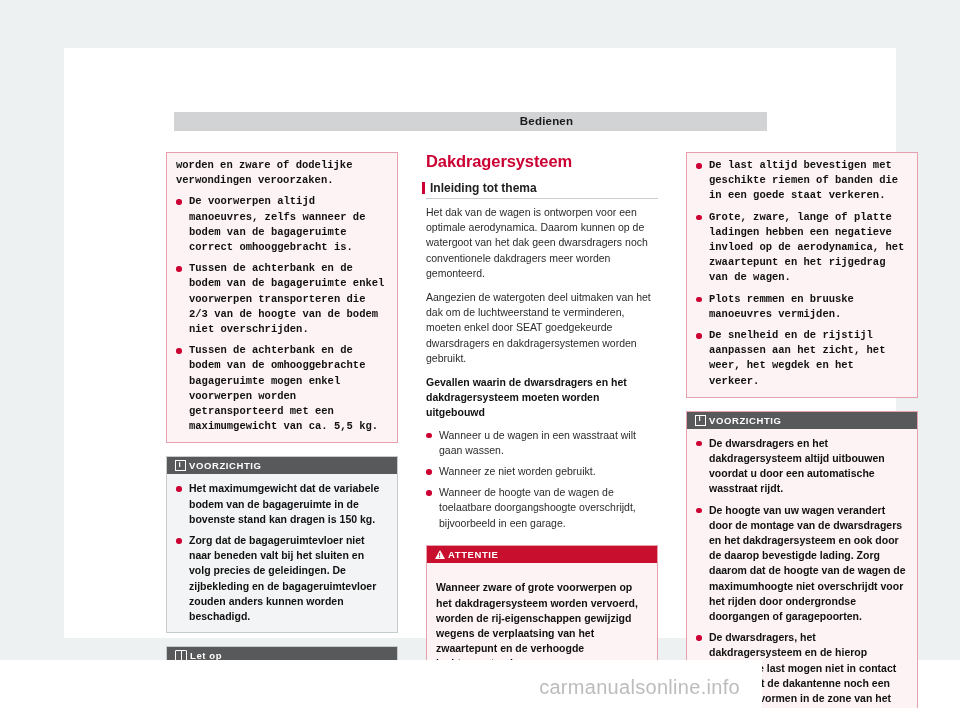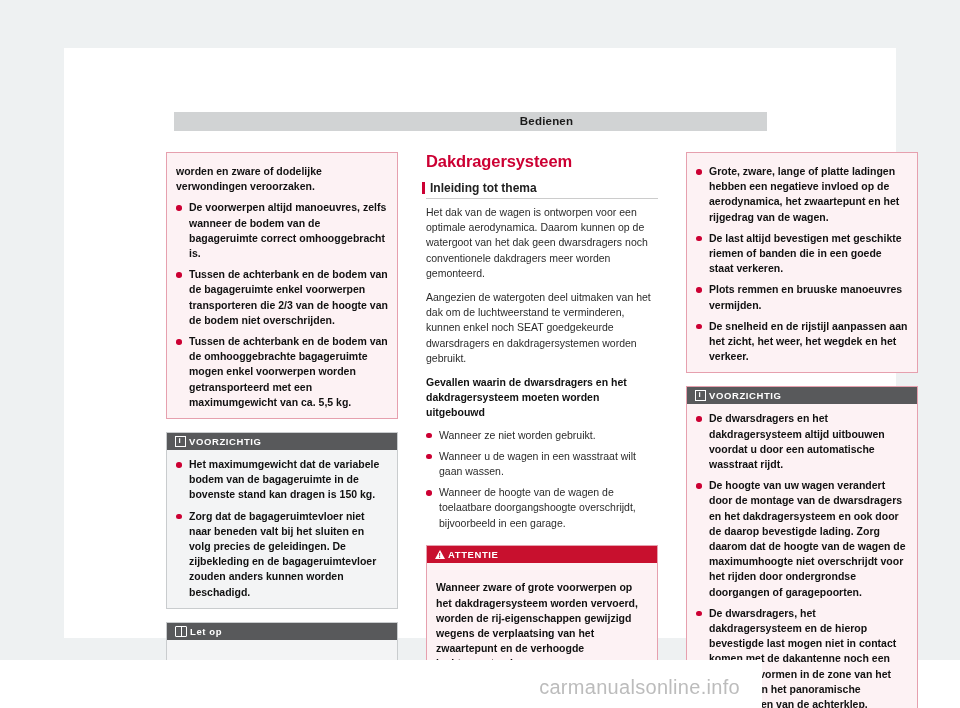--- a/index.html
+++ b/index.html
@@ -182,22 +182,23 @@
   }
   .box.attention-box {
     border: 1px solid #e6a0ae;
     background: #fdf2f4;
   }
   
   .cont-box {
     border: 1px solid #e6a0ae;
     border-top: 1px solid #e6a0ae;
     background: #fdf2f4;
-    padding: 11px 9px 8px 9px;
+    padding: 5px 9px 8px 9px;
     margin-bottom: 13px;
+    font-family: Liberation Mono, monospace;
   }
   .cont-box p { margin: 0 0 6px 0; }
   .cont-box ul.bullets li:last-child { margin-bottom: 0; }
 
   .note-text {
     font-size: 10.5px;
     line-height: 15.2px;
     color: #111111;
     font-weight: bold;
   }
@@ -301,48 +302,48 @@
 
     </div>
 
     <div class="col col2">
 
       <h1 class="chapter">Dakdragersysteem</h1>
 
       <div class="subhead">Inleiding tot thema</div>
 
       <p class="para">Het dak van de wagen is ontworpen voor een optimale aerodynamica. Daarom kunnen op de watergoot van het dak geen dwarsdragers noch conventionele dakdragers meer worden gemonteerd.</p>
-      <p class="para">Aangezien de watergoten deel uitmaken van het dak om de luchtweerstand te verminderen, kunnen enkel noch SEAT goedgekeurde dwarsdragers en dakdragersystemen worden gebruikt.</p>
+      <p class="para">Aangezien de watergoten deel uitmaken van het dak om de luchtweerstand te verminderen, moeten enkel door SEAT goedgekeurde dwarsdragers en dakdragersystemen worden gebruikt.</p>
 
       <p class="para bold-para">Gevallen waarin de dwarsdragers en het dakdragersysteem moeten worden uitgebouwd</p>
 
       <ul class="bullets">
+        <li>Wanneer u de wagen in een wasstraat wilt gaan wassen.</li>
         <li>Wanneer ze niet worden gebruikt.</li>
-        <li>Wanneer u de wagen in een wasstraat wilt gaan wassen.</li>
         <li>Wanneer de hoogte van de wagen de toelaatbare doorgangshoogte overschrijdt, bijvoorbeeld in een garage.</li>
       </ul>
 
       <div class="box attention-box" style="margin-top:14px;">
         <div class="box-title attention">
           <span class="tri"></span>
           <span>ATTENTIE</span>
         </div>
         <div class="box-body">
           <p class="note-text">Wanneer zware of grote voorwerpen op het dakdragersysteem worden vervoerd, worden de rij-eigenschappen gewijzigd wegens de verplaatsing van het zwaartepunt en de verhoogde luchtweerstand.</p>
         </div>
       </div>
 
     </div>
 
     <div class="col col3">
 
       <div class="cont-box">
         <ul class="bullets boldlist">
+          <li>De last altijd bevestigen met geschikte riemen of banden die in een goede staat verkeren.</li>
           <li>Grote, zware, lange of platte ladingen hebben een negatieve invloed op de aerodynamica, het zwaartepunt en het rijgedrag van de wagen.</li>
-          <li>De last altijd bevestigen met geschikte riemen of banden die in een goede staat verkeren.</li>
           <li>Plots remmen en bruuske manoeuvres vermijden.</li>
           <li>De snelheid en de rijstijl aanpassen aan het zicht, het weer, het wegdek en het verkeer.</li>
         </ul>
       </div>
 
       <div class="box attention-box">
         <div class="box-title">
           <span class="icon-square"></span>
           <span>VOORZICHTIG</span>
         </div>

